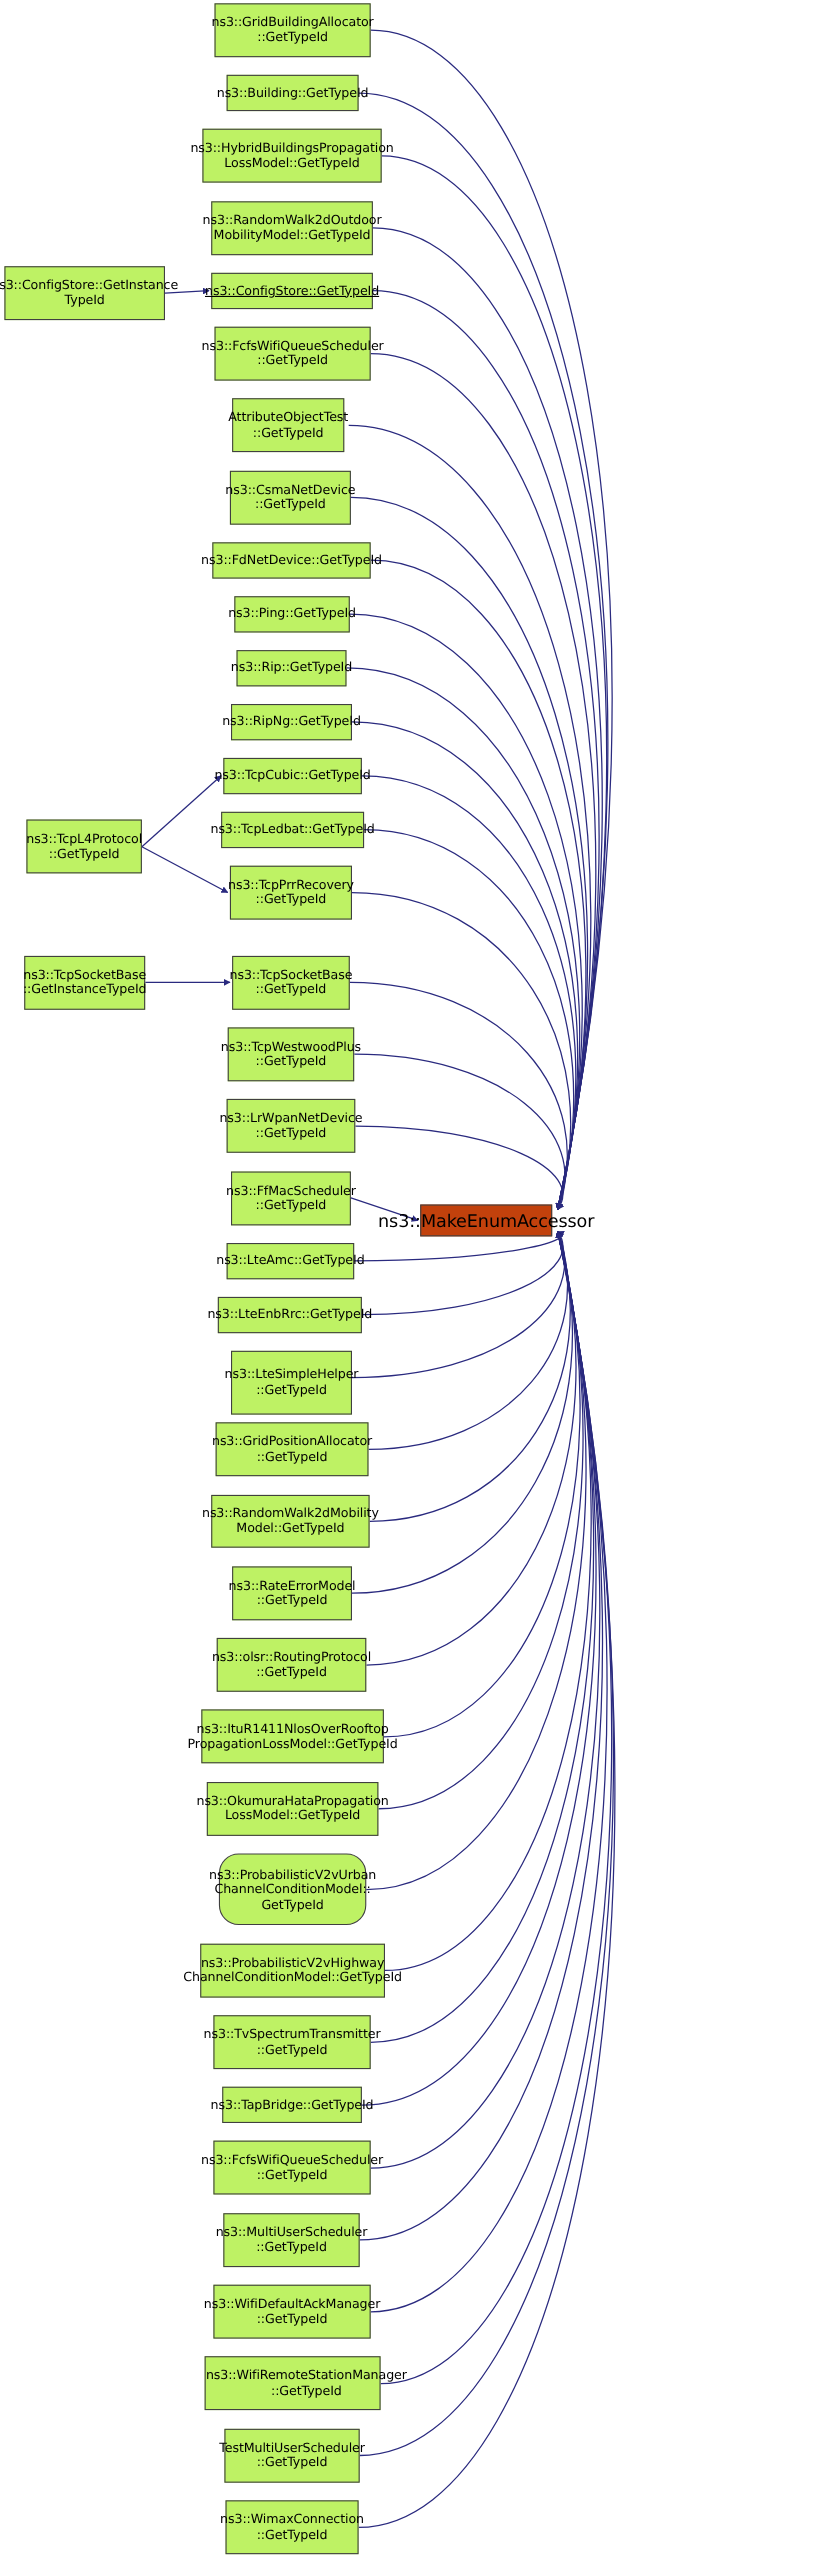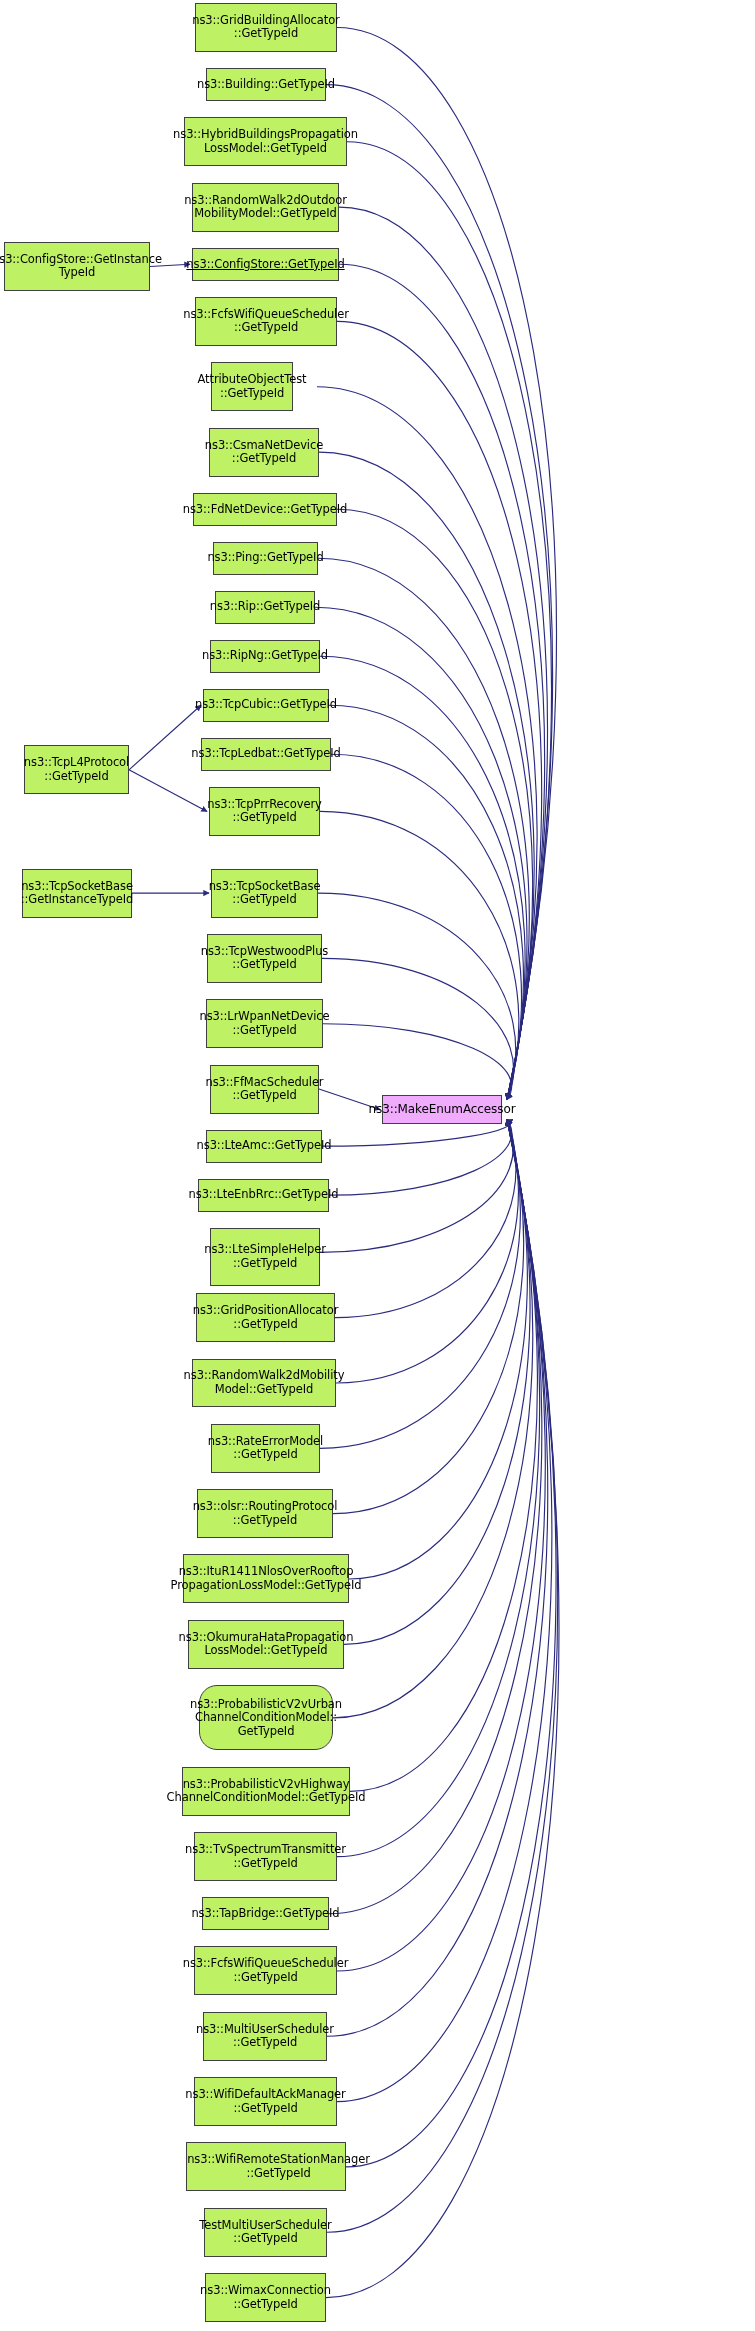--- a/index.html
+++ b/index.html
@@ -33,23 +33,23 @@
     text-align: center;
     color: #000000;
     font-size: 11.5px;
     line-height: 13.5px;
     letter-spacing: -0.1px;
     white-space: pre-line;
     padding: 0 3px;
     z-index: 2;
   }
   .node.center {
-    background: #f0abfc;
+    background: #c2410c;
     border: 1px solid #404040;
-    font-size: 12px;
+    font-size: 16px;
   }
   .node.caller {
     border: 1px solid #404040;
   }
 </style>
 </head>
 <body>
 
 <div id="graph-root">
   <svg id="edges" xmlns="http://www.w3.org/2000/svg">
@@ -109,21 +109,21 @@
       <div class="node caller" style="left: 195px; top: 2.96943px; width: 142px; height: 48.9955px;">ns3::GridBuildingAllocator
 ::GetTypeId</div>
       <div class="node caller" style="left: 206px; top: 68.2968px; width: 120px; height: 32.6637px;">ns3::Building::GetTypeId</div>
       <div class="node caller" style="left: 184px; top: 117.292px; width: 163px; height: 48.9955px;">ns3::HybridBuildingsPropagation
 LossModel::GetTypeId</div>
       <div class="node caller" style="left: 192px; top: 182.62px; width: 147px; height: 48.9955px;">ns3::RandomWalk2dOutdoor
 MobilityModel::GetTypeId</div>
       <div class="node caller" style="left: 192px; top: 247.947px; width: 147px; height: 32.6637px; text-decoration: underline;">ns3::ConfigStore::GetTypeId</div>
       <div class="node caller" style="left: 195px; top: 296.943px; width: 142px; height: 48.9955px;">ns3::FcfsWifiQueueScheduler
 ::GetTypeId</div>
-      <div class="node caller" style="left: 211px; top: 362.27px; width: 82px; height: 48.9955px;">AttributeObjectTest
+      <div class="node caller" style="left: 211px; top: 362.27px; width: 102px; height: 48.9955px;">AttributeObjectTest
 ::GetTypeId</div>
       <div class="node caller" style="left: 209px; top: 427.597px; width: 110px; height: 48.9955px;">ns3::CsmaNetDevice
 ::GetTypeId</div>
       <div class="node caller" style="left: 193px; top: 492.925px; width: 144px; height: 32.6637px;">ns3::FdNetDevice::GetTypeId</div>
       <div class="node caller" style="left: 213px; top: 541.92px; width: 105px; height: 32.6637px;">ns3::Ping::GetTypeId</div>
       <div class="node caller" style="left: 215px; top: 590.916px; width: 100px; height: 32.6637px;">ns3::Rip::GetTypeId</div>
       <div class="node caller" style="left: 210px; top: 639.911px; width: 110px; height: 32.6637px;">ns3::RipNg::GetTypeId</div>
       <div class="node caller" style="left: 203px; top: 688.907px; width: 126px; height: 32.6637px;">ns3::TcpCubic::GetTypeId</div>
       <div class="node caller" style="left: 201px; top: 737.903px; width: 130px; height: 32.6637px;">ns3::TcpLedbat::GetTypeId</div>
       <div class="node caller" style="left: 209px; top: 786.898px; width: 111px; height: 48.9955px;">ns3::TcpPrrRecovery

